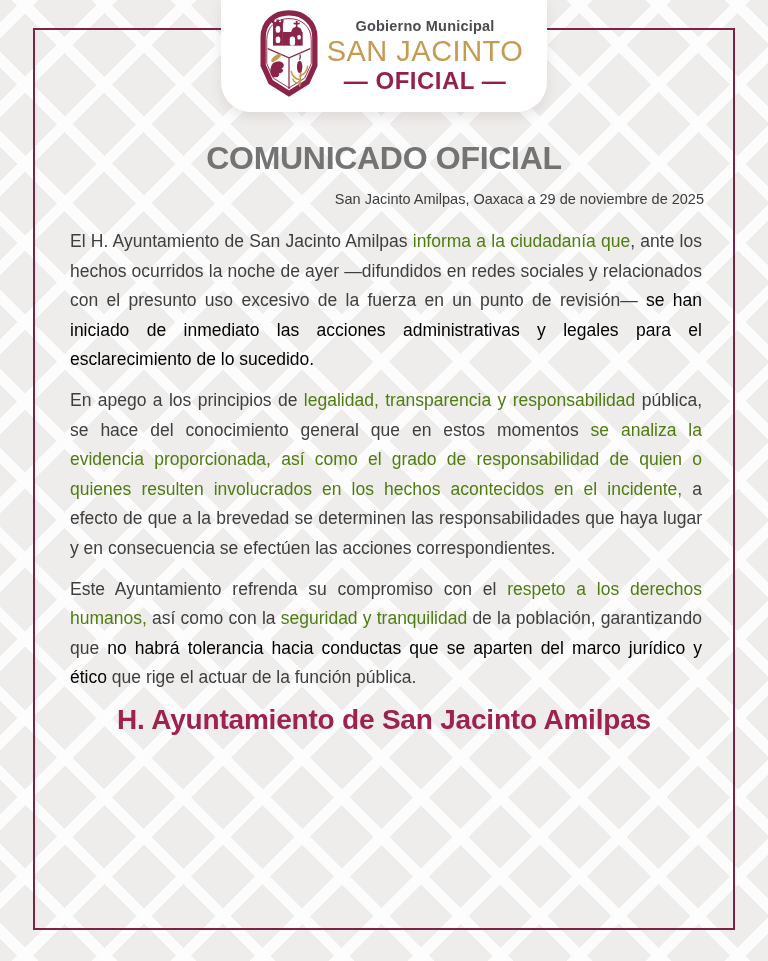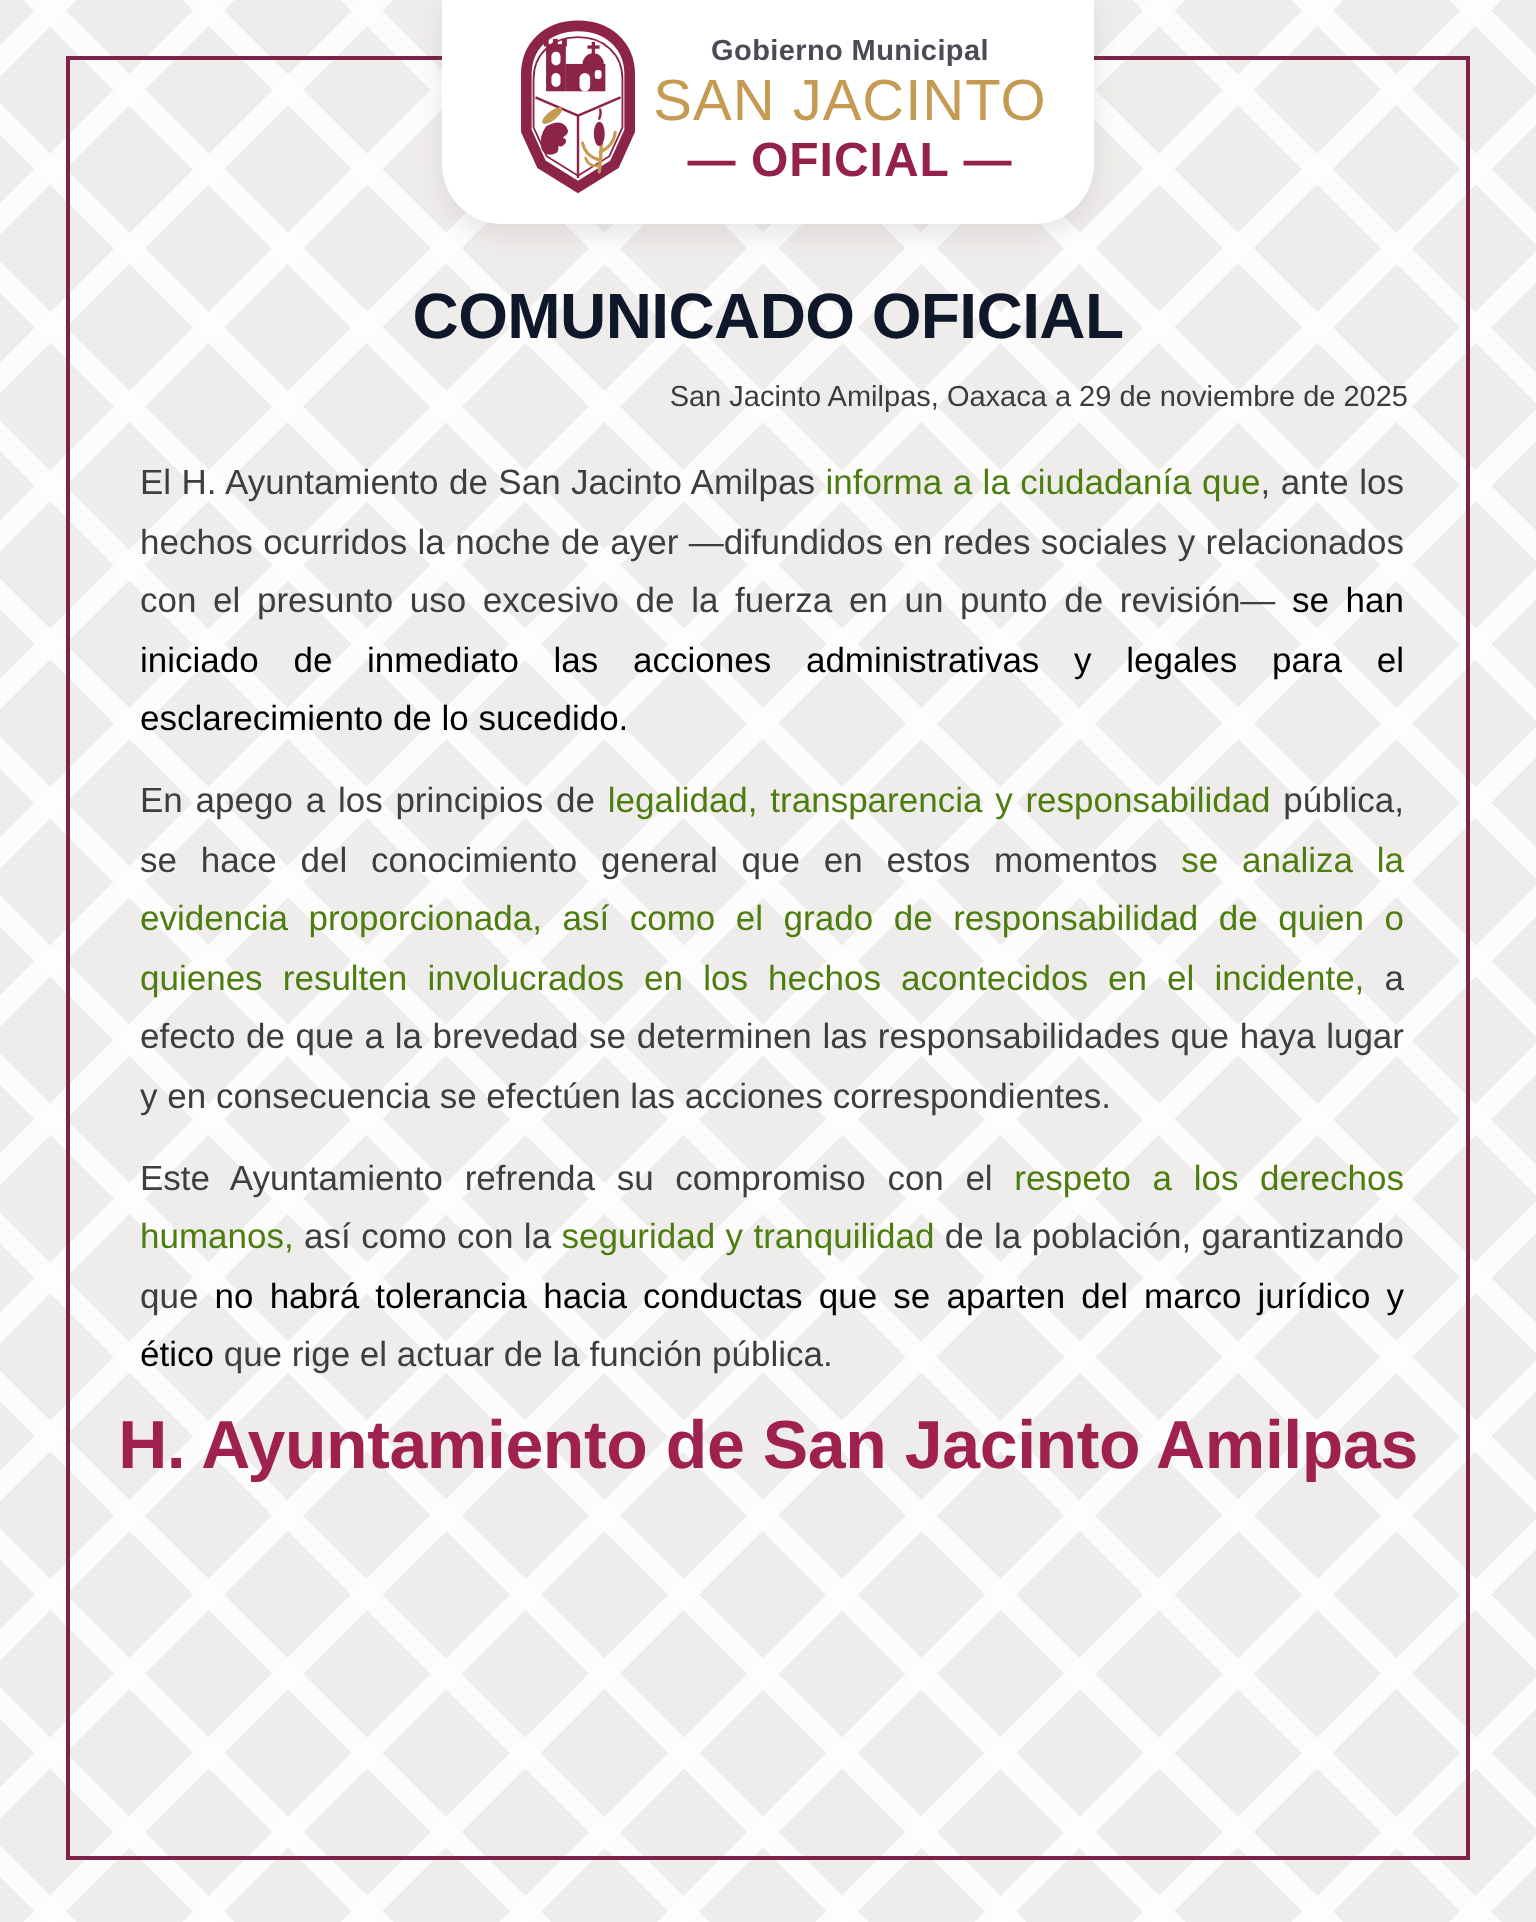--- a/index.html
+++ b/index.html
@@ -35,21 +35,21 @@
   .crest { width:76px; height:104px; flex:0 0 auto; }
   .logo-text { text-align:center; line-height:1.05; padding-top:4px; }
   .logo-gov  { font-size:14.5px; font-weight:bold; color:#4b4b55; letter-spacing:.2px; }
   .logo-name1{ font-size:29px;  font-weight:normal; color:#c59a52; letter-spacing:.5px; margin-top:2px; }
   .logo-name2{ font-size:24px;  font-weight:bold; color:#94204c; letter-spacing:.5px; margin-top:1px; }
   .logo-term { font-size:14.5px; font-weight:bold; color:#5f2438; letter-spacing:1.5px; margin-top:2px; }
 
   .page-title {
     margin-top:140px;
     text-align:center;
-    font-size:32px; font-weight:800; color:#0f172a;
+    font-size:32px; font-weight:800; color:#737373;
     letter-spacing:-.3px;
   }
   .dateline {
     margin-top:14px;
     padding-right:64px;
     text-align:right;
     font-size:14.5px; color:#3c3c3c;
   }
 
   .body-text {
@@ -57,21 +57,21 @@
     font-size:17.5px; line-height:29.6px; color:#3e3e3e;
     text-align:justify;
   }
   .body-text p { margin-bottom:11px; }
   .body-text .b  { font-weight:normal; color:#4d7c0f; }
   .body-text .bm { font-weight:normal; color:#000000; }
 
   .signature {
     margin-top:8px;
     text-align:center;
-    font-size:34px; font-weight:800; color:#9e2150;
+    font-size:28px; font-weight:800; color:#9e2150;
     letter-spacing:-.2px;
   }
 </style>
 </head>
 <body>
 
 <div class="frame"></div>
 
 <div class="logo-card">
   <svg class="crest" viewBox="0 0 100 118" aria-hidden="true">

